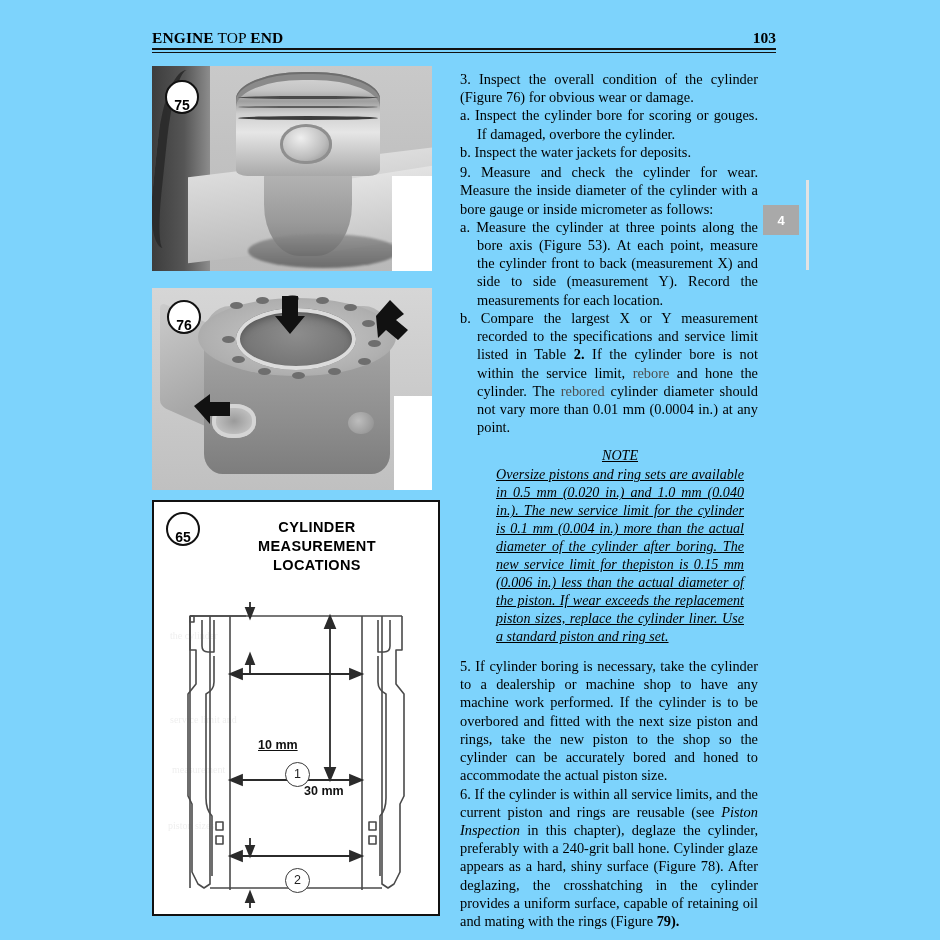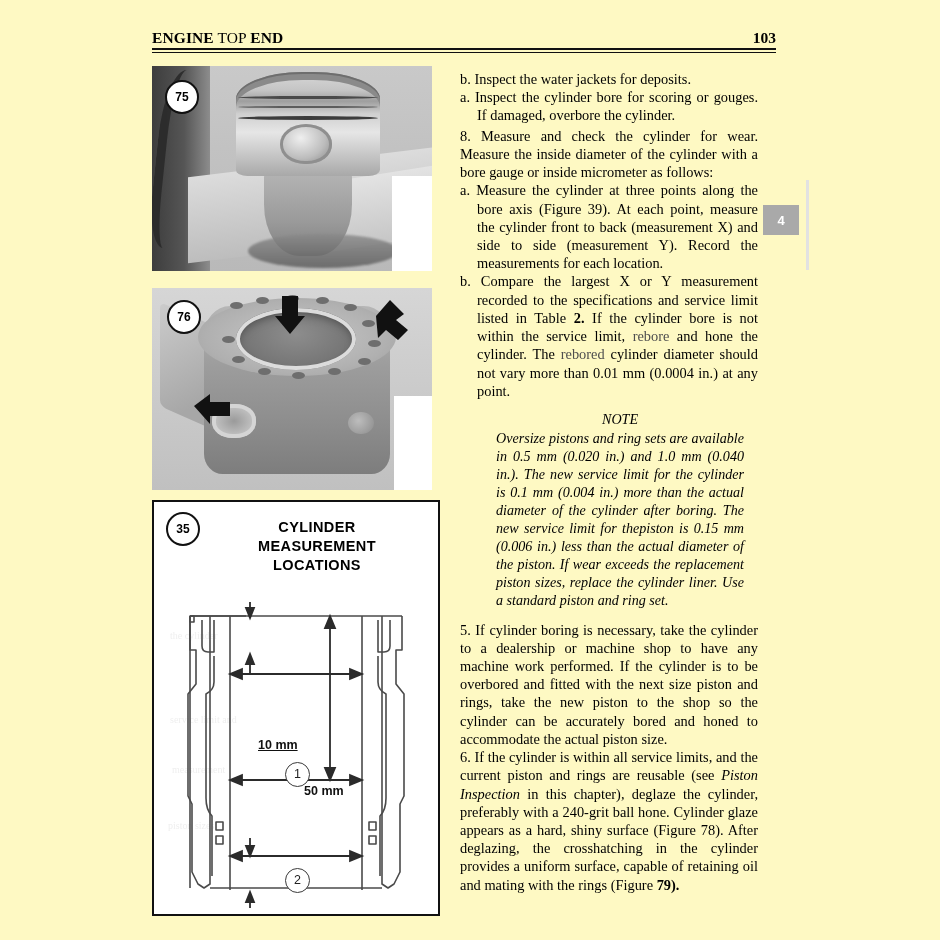--- a/index.html
+++ b/index.html
@@ -12,21 +12,21 @@
     height: 940px;
     position: relative;
     font-family: "Liberation Serif", serif;
     color: #000;
     overflow: hidden;
   }
 
   .page {
     position: absolute;
     inset: 0;
-    background: #fef9c3;
+    background: #7dd3fc;
   }
 
   
   .runhead {
     position: absolute;
     left: 152px;
     top: 26px;
     width: 624px;
     height: 24px;
   }
@@ -91,24 +91,24 @@
 
   
   .callout {
     position: absolute;
     width: 30px;
     height: 30px;
     border-radius: 50%;
     border: 2px solid #111;
     background: #fff;
     font-family: "Liberation Sans", sans-serif;
-    font-size: 12px;
+    font-size: 14px;
     font-weight: bold;
     display: flex;
-    align-items: center;
+    align-items: flex-end;
     justify-content: center;
     z-index: 6;
     line-height: 1;
   }
 
   
   .photo {
     position: absolute;
     overflow: hidden;
     background: #cfcfcf;
@@ -317,20 +317,21 @@
   .bd { font-weight: bold; }
   .faint { color: #4e4e4e; font-weight: 400; }
 
   .note-block {
     margin: 0 8px 0 36px;
     width: 248px;
     font-style: italic;
     font-size: 14.1px;
     line-height: 1.275;
     text-align: justify;
+    text-decoration: underline;
   }
   .note-head {
     text-align: center;
     font-style: italic;
     font-size: 14.1px;
     margin-bottom: 1px;
   }
 </style>
 </head>
 <body>
@@ -470,43 +471,44 @@
         <line x1="96" y1="298" x2="96" y2="310"></line>
         <polygon points="96,294 92,304 100,304"></polygon>
 
         <line x1="84" y1="258" x2="200" y2="258"></line>
         <polygon points="76,258 88,253 88,263"></polygon>
         <polygon points="208,258 196,253 196,263"></polygon>
       </g>
     </svg>
 
     <div class="dimlabel" style="left:104px; top:236px;text-decoration:underline;">10 mm</div>
-    <div class="dimlabel" style="left:150px; top:282px;">50 mm</div>
+    <div class="dimlabel" style="left:150px; top:282px;">30 mm</div>
 
     <div class="numbubble" style="left:131px; top:260px;">
       <span>1</span>
     </div>
     <div class="numbubble" style="left:131px; top:366px;">
       <span>2</span>
     </div>
 
   </div>
   <div class="callout" style="left:166px; top:512px;">
-    <span>35</span>
+    <span>65</span>
   </div>
 
   <div class="col-right">
 
+    <p class="numitem">3. Inspect the overall condition of the cylinder (Figure 76) for obvious wear or damage.</p>
+    <p class="subitem">a. Inspect the cylinder bore for scoring or gouges. If damaged, overbore the cylinder.</p>
     <p class="subitem">b. Inspect the water jackets for deposits.</p>
-    <p class="subitem">a. Inspect the cylinder bore for scoring or gouges. If damaged, overbore the cylinder.</p>
 
     <div class="gap-sm"></div>
 
-    <p class="numitem">8. Measure and check the cylinder for wear. Measure the inside diameter of the cylinder with a bore gauge or inside micrometer as follows:</p>
-    <p class="subitem">a. Measure the cylinder at three points along the bore axis (Figure 39). At each point, measure the cylinder front to back (measurement X) and side to side (measurement Y). Record the measurements for each location.</p>
+    <p class="numitem">9. Measure and check the cylinder for wear. Measure the inside diameter of the cylinder with a bore gauge or inside micrometer as follows:</p>
+    <p class="subitem">a. Measure the cylinder at three points along the bore axis (Figure 53). At each point, measure the cylinder front to back (measurement X) and side to side (measurement Y). Record the measurements for each location.</p>
     <p class="subitem"><span>b. Compare the largest X or Y measurement recorded to the specifications and service limit listed in Table </span><span class="bd">2.</span><span> If the cylinder bore is not within the service limit, </span><span class="faint">rebore</span><span> and hone the cylinder. The </span><span class="faint">rebored</span><span> cylinder diameter should not vary more than 0.01 mm (0.0004 in.) at any point.</span></p>
 
     <div class="gap"></div>
 
     <div class="note-block">
       <div class="note-head">NOTE</div>
       <div>Oversize pistons and ring sets are available in 0.5 mm (0.020 in.) and 1.0 mm (0.040 in.). The new service limit for the cylinder is 0.1 mm (0.004 in.) more than the actual diameter of the cylinder after boring. The new service limit for thepiston is 0.15 mm (0.006 in.) less than the actual diameter of the piston. If wear exceeds the replacement piston sizes, replace the cylinder liner. Use a standard piston and ring set.</div>
     </div>
 
     <div class="gap"></div>

